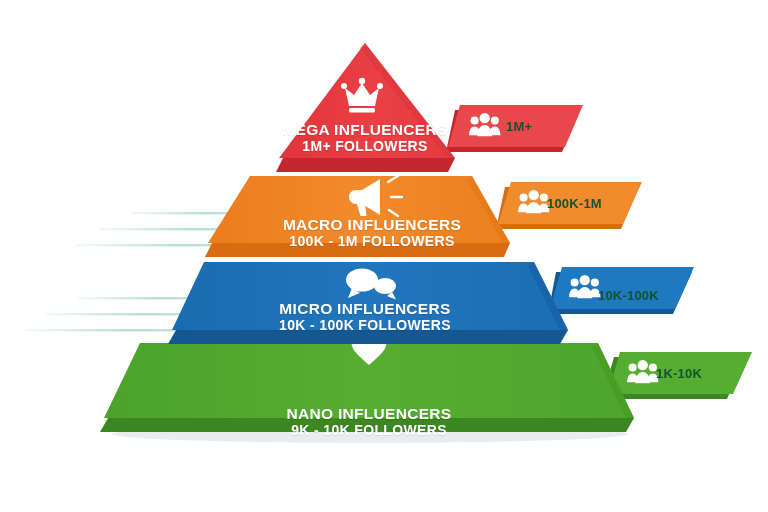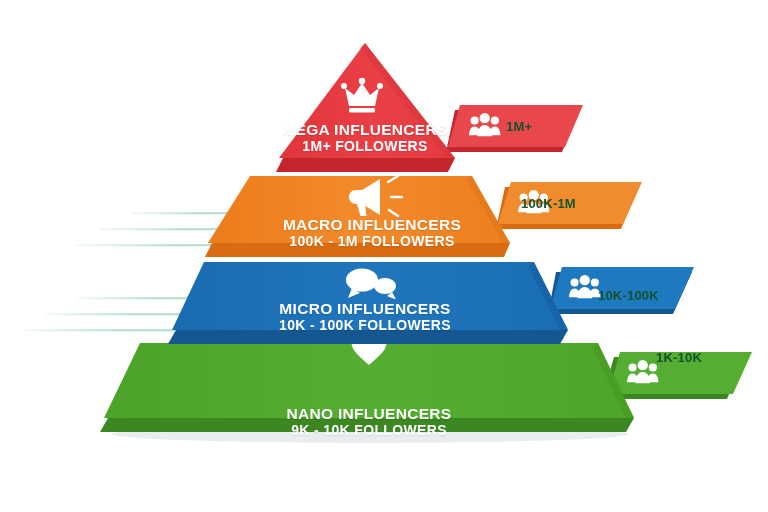--- a/index.html
+++ b/index.html
@@ -218,17 +218,17 @@
   </div>
 
   <div class="tier-label" style="left:243px;top:383px;width:252px;margin-top:21px;">
     <div class="tier-title">NANO INFLUENCERS</div>
     <div class="tier-sub">
       <span>9K - </span><span class="em">10K</span>&nbsp;<span>FOLLOWERS</span>
     </div>
   </div>
 
   <div class="badge-label" style="left:506px;top:119px;">1M+</div>
-  <div class="badge-label" style="left:521px;top:196px;">100K-1M</div>
+  <div class="badge-label" style="left:547px;top:196px;">100K-1M</div>
   <div class="badge-label" style="left:598px;top:288px;">10K-100K</div>
-  <div class="badge-label" style="left:656px;top:350px;">1K-10K</div>
+  <div class="badge-label" style="left:656px;top:366px;">1K-10K</div>
 
 </div>
 
 </body></html>

